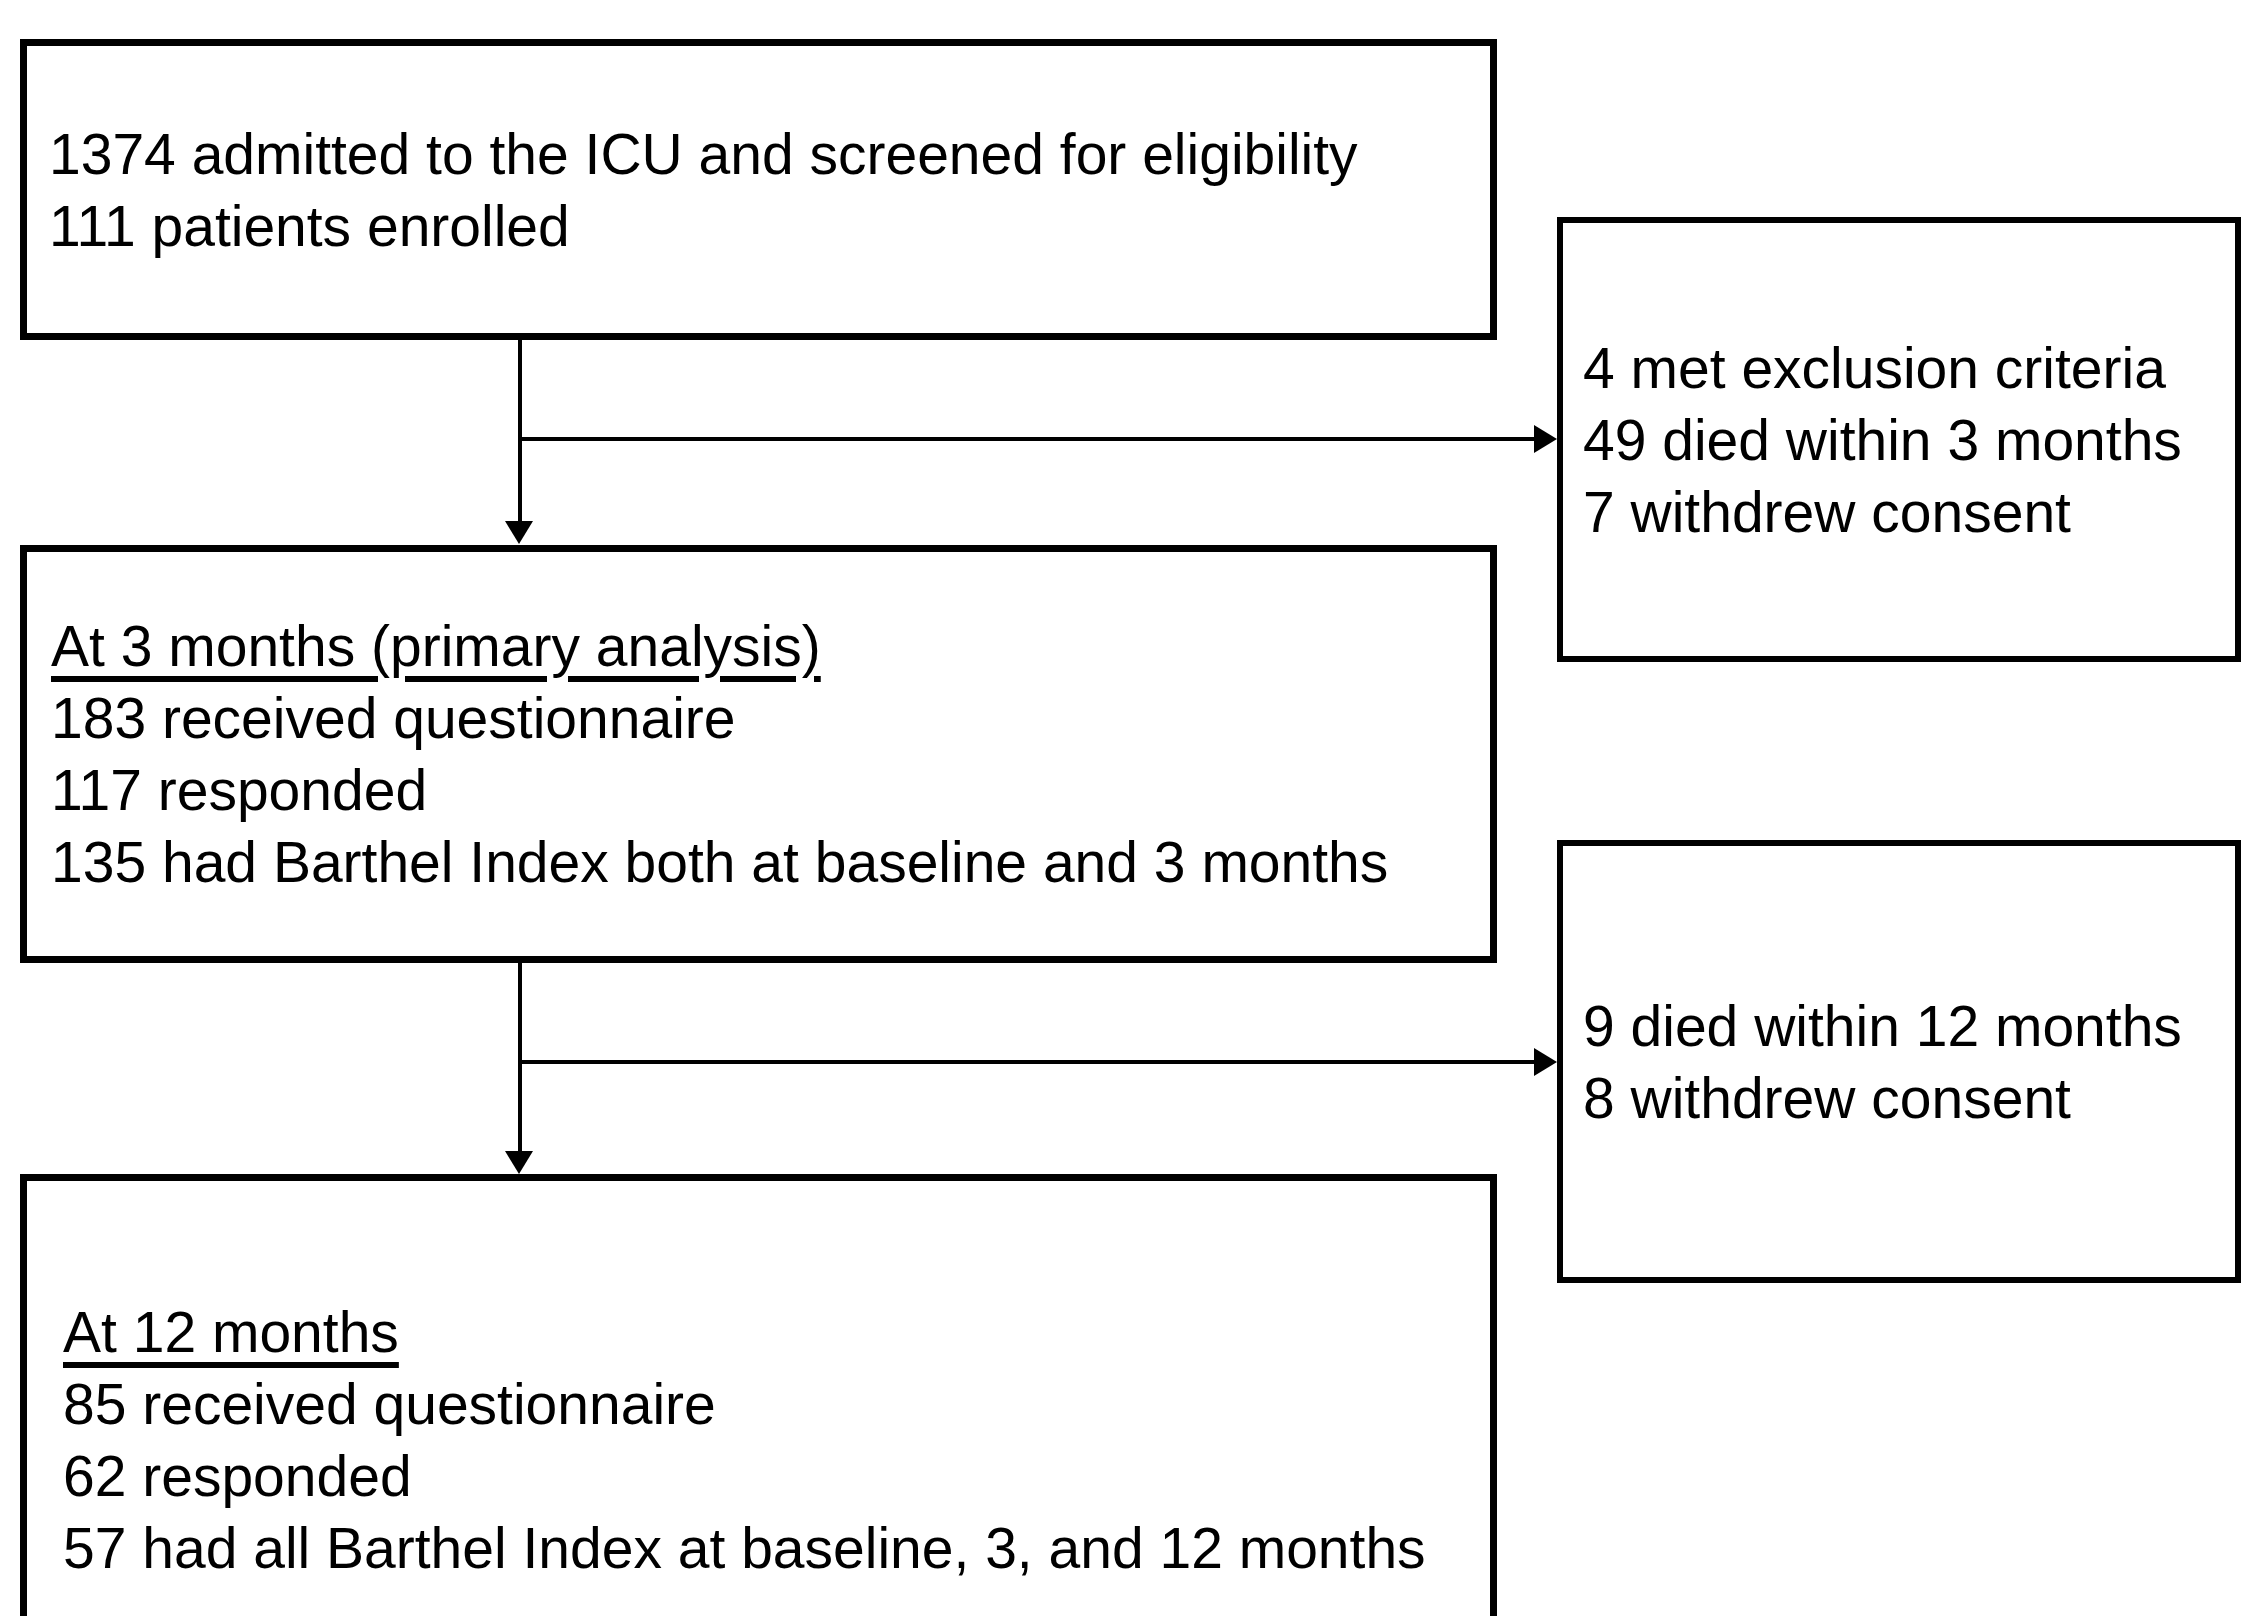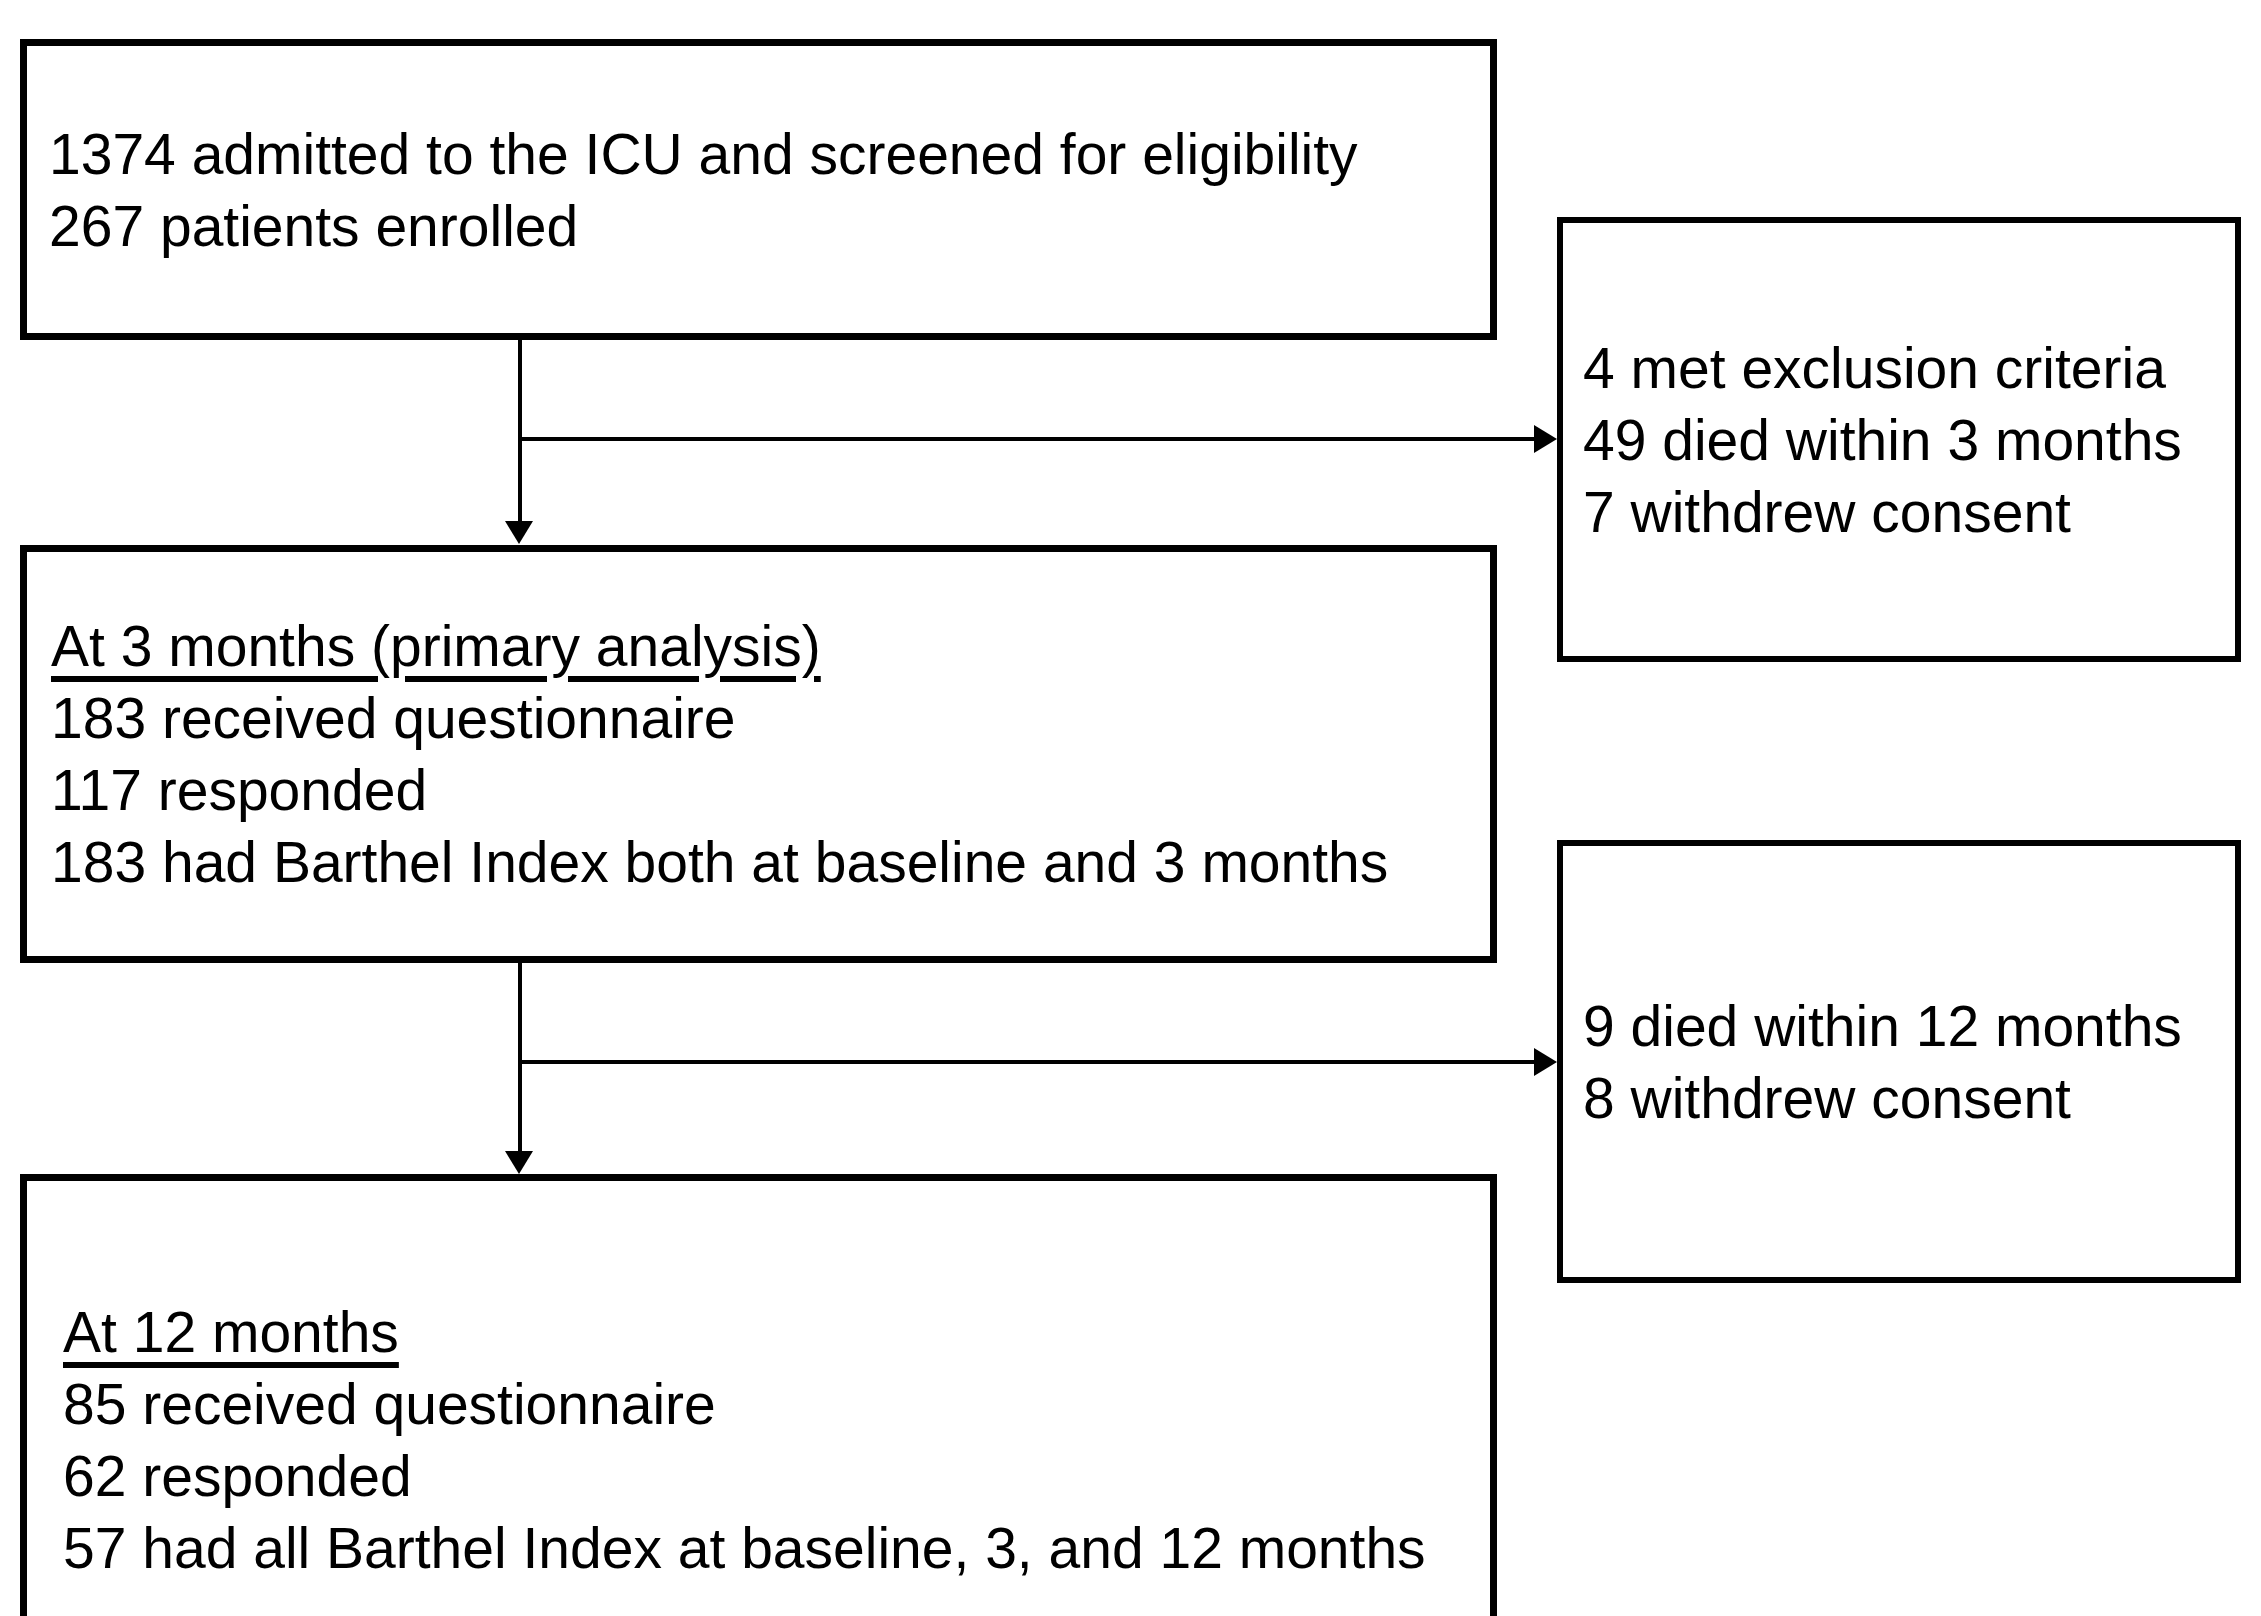--- a/index.html
+++ b/index.html
@@ -66,34 +66,34 @@
     border-left: 23px solid #000000;
   }
 </style>
 </head>
 <body>
 
 <div id="canvas">
 
   <div class="box left-col" style="left:20px; top:39px; width:1477px; height:301px;">
     <div class="line">1374 admitted to the ICU and screened for eligibility</div>
-    <div class="line">267 patients enrolled</div>
+    <div class="line">111 patients enrolled</div>
   </div>
 
   <div class="box right-col" style="left:1557px; top:217px; width:684px; height:445px;">
     <div class="line">4 met exclusion criteria</div>
     <div class="line">49 died within 3 months</div>
     <div class="line">7 withdrew consent</div>
   </div>
 
   <div class="box left-col" style="left:20px; top:545px; width:1477px; height:418px;padding-left:24px;">
     <div class="line heading">At 3 months (primary analysis)</div>
     <div class="line">183 received questionnaire</div>
     <div class="line">117 responded</div>
-    <div class="line">183 had Barthel Index both at baseline and 3 months</div>
+    <div class="line">135 had Barthel Index both at baseline and 3 months</div>
   </div>
 
   <div class="box right-col" style="left:1557px; top:840px; width:684px; height:443px;">
     <div class="line">9 died within 12 months</div>
     <div class="line">8 withdrew consent</div>
   </div>
 
   <div class="box left-col" style="left:20px; top:1174px; width:1477px; height:531px;padding-left:36px;">
     <div class="line heading">At 12 months</div>
     <div class="line">85 received questionnaire</div>

